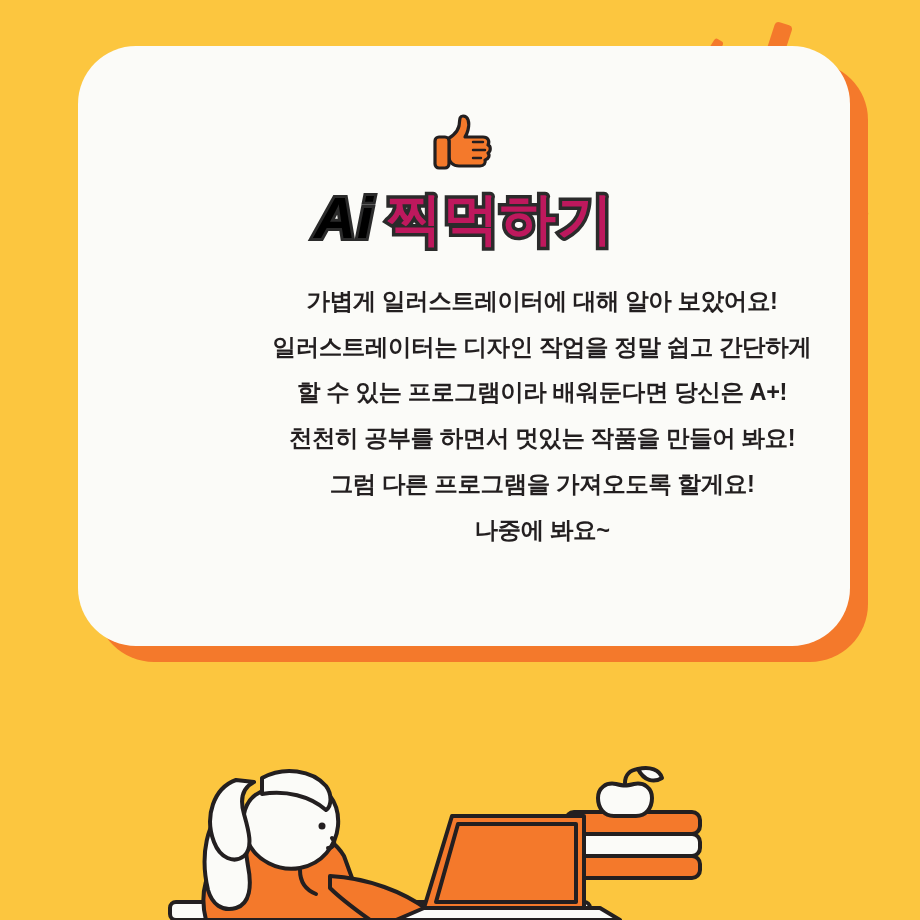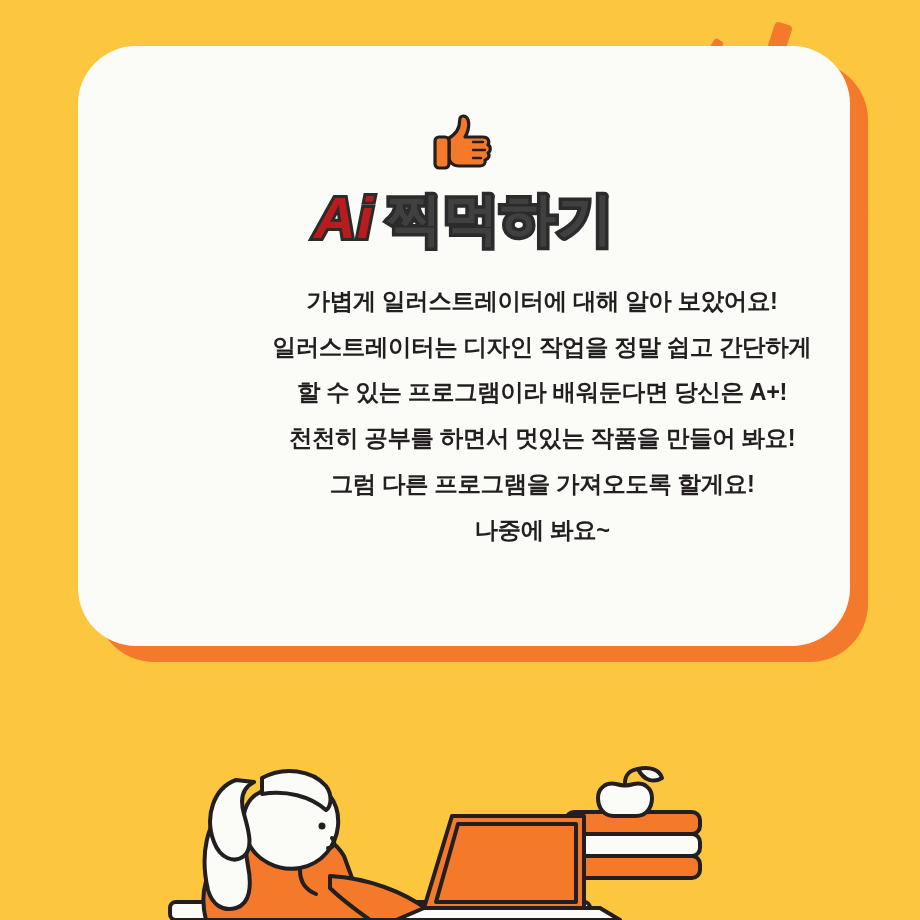--- a/index.html
+++ b/index.html
@@ -67,28 +67,28 @@
     right: 0;
     top: 140px;
     text-align: center;
     font-size: 56px;
     font-weight: bold;
     letter-spacing: 1px;
     line-height: 1.1;
     white-space: nowrap;
   }
   .title .ai {
-    color: #b91c1c;
+    color: #000000;
     -webkit-text-stroke: 6px #2b2b2b;
     paint-order: stroke fill;
     font-style: italic;
     font-size: 58px;
   }
   .title .ko {
-    color: #404040;
+    color: #be185d;
     -webkit-text-stroke: 7px #2b2b2b;
     paint-order: stroke fill;
     margin-left: 12px;
   }
 
   
   .body-copy {
     position: absolute;
     left: 78px;
     width: 772px;

